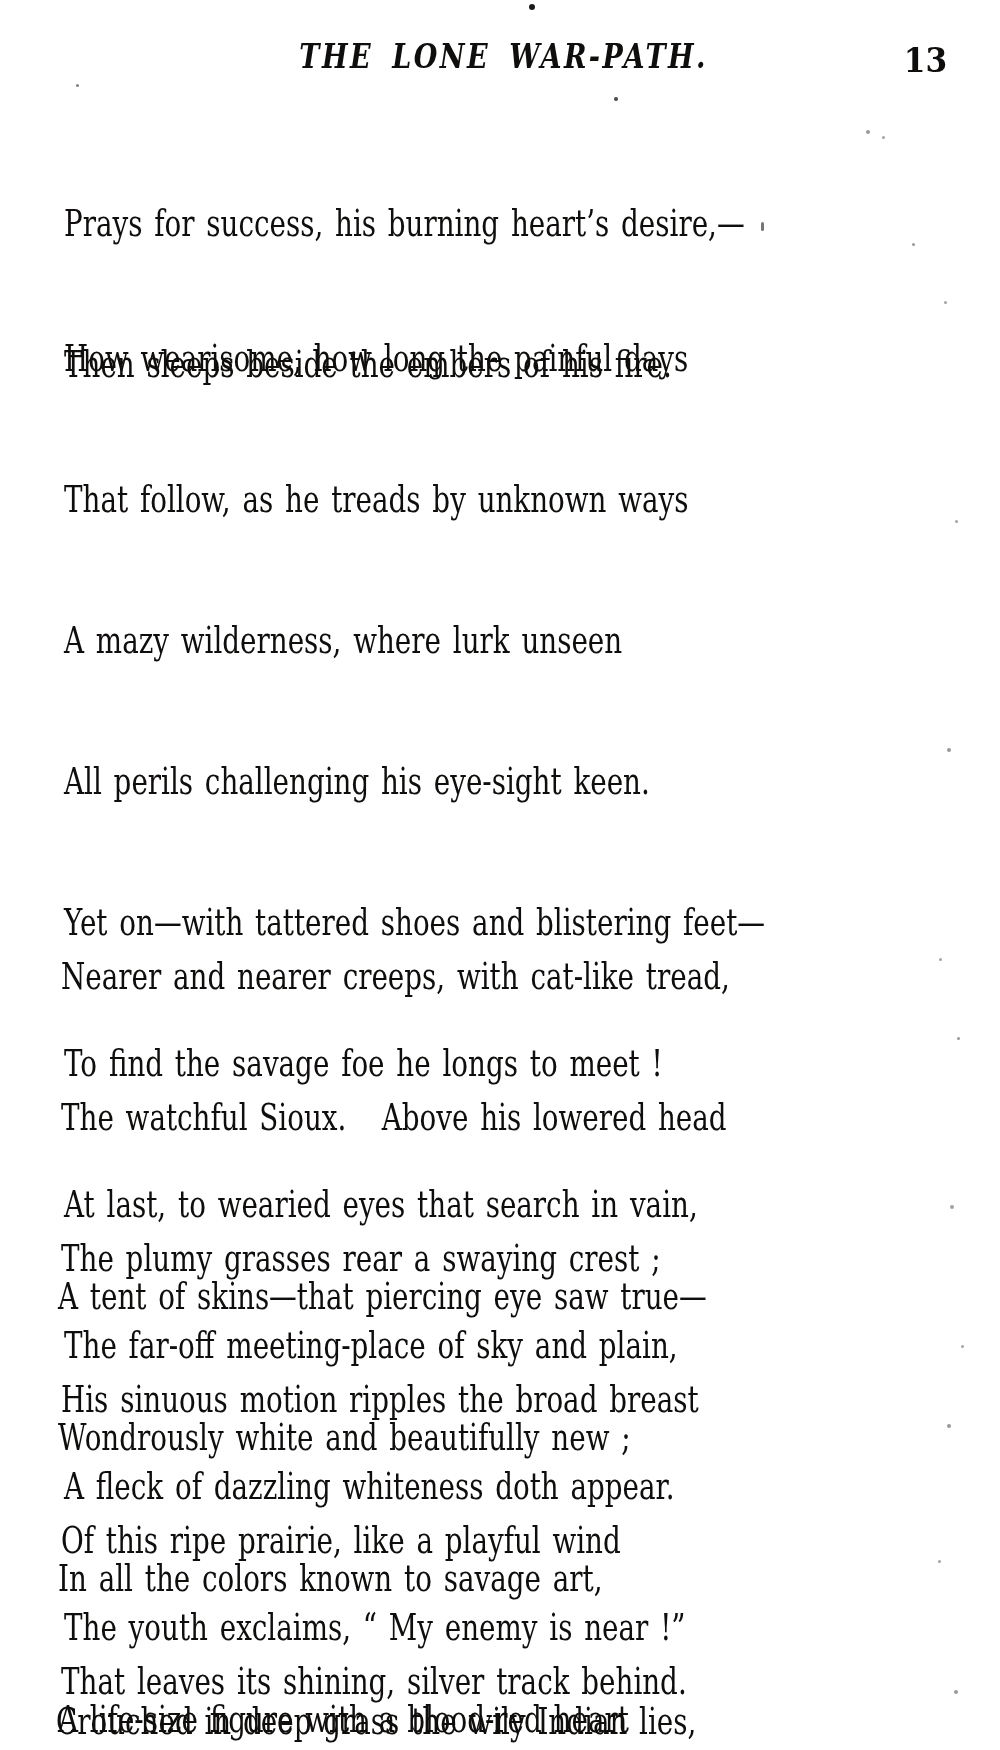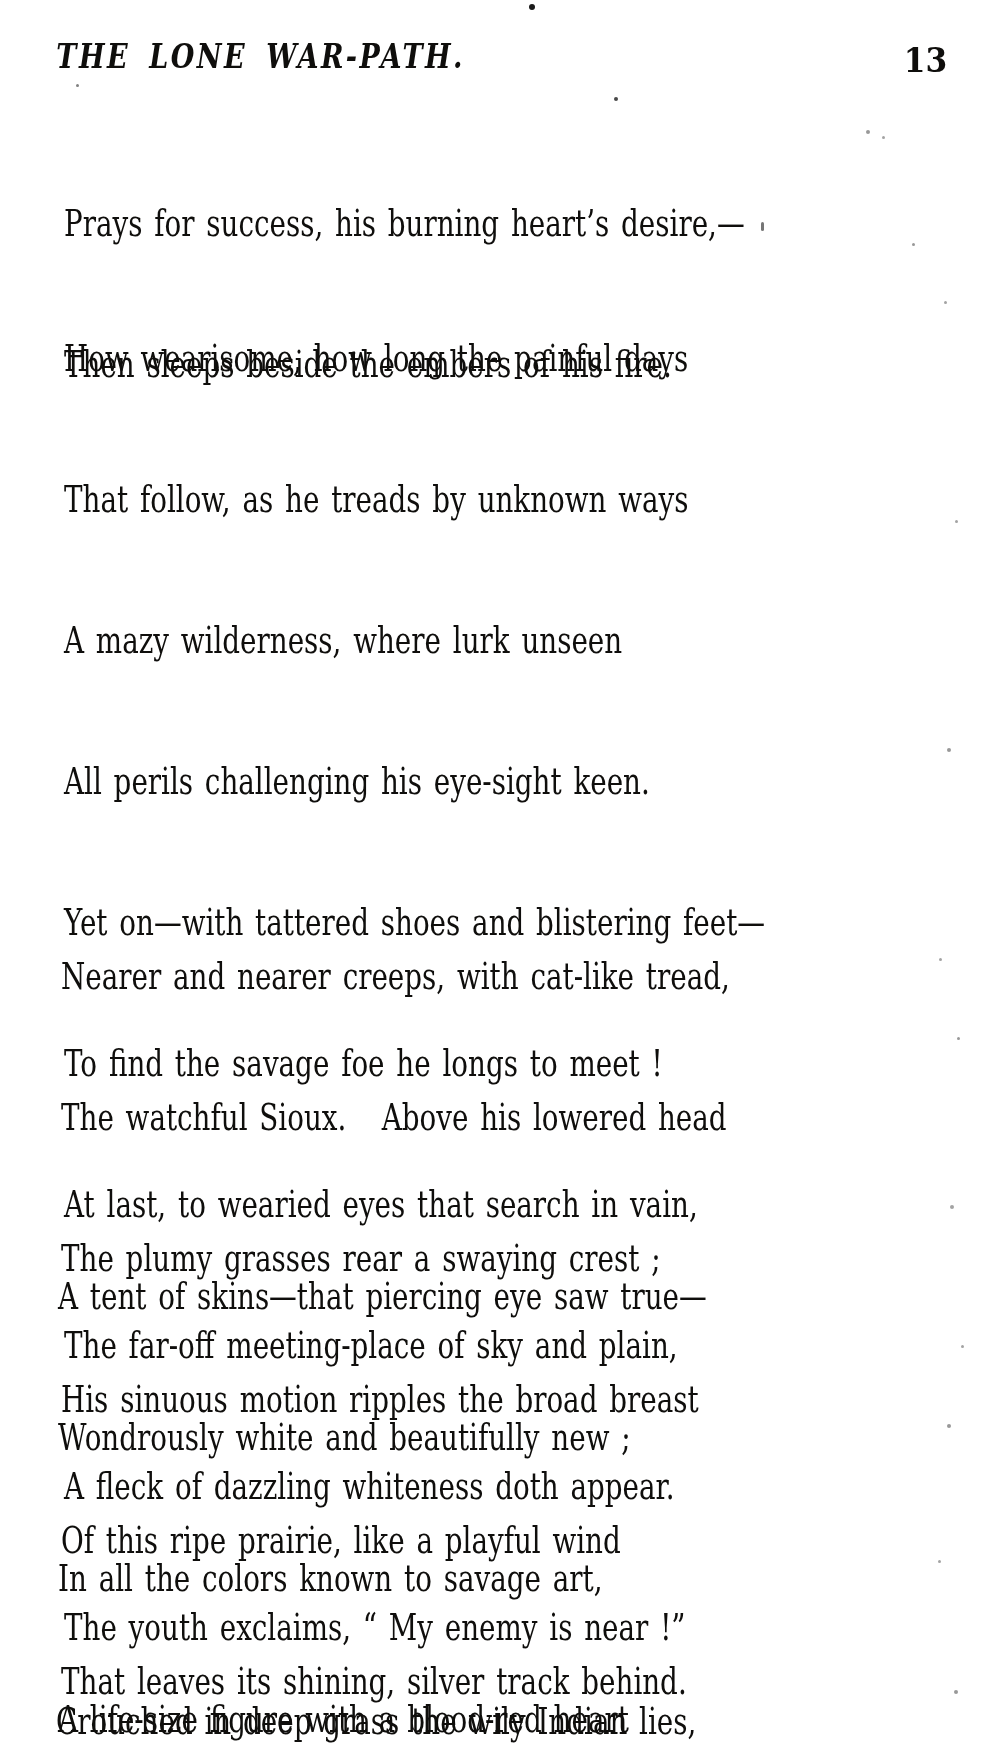--- a/index.html
+++ b/index.html
@@ -14,21 +14,21 @@
   }
   
   .header-row {
     position: absolute;
     top: 37px; left: 0; right: 0;
     height: 40px;
   }
   .running-title-wrap {
     position: absolute;
     left: 0; right: 16px;
-    text-align: left;
+    text-align: center;
   }
   .running-title {
     display: inline-block;
     font-style: italic;
     font-weight: bold;
     font-size: 33px;
     letter-spacing: 3px;
     word-spacing: 9px;
     transform: scaleX(0.82) translateX(14px);
     transform-origin: 50% 0;

